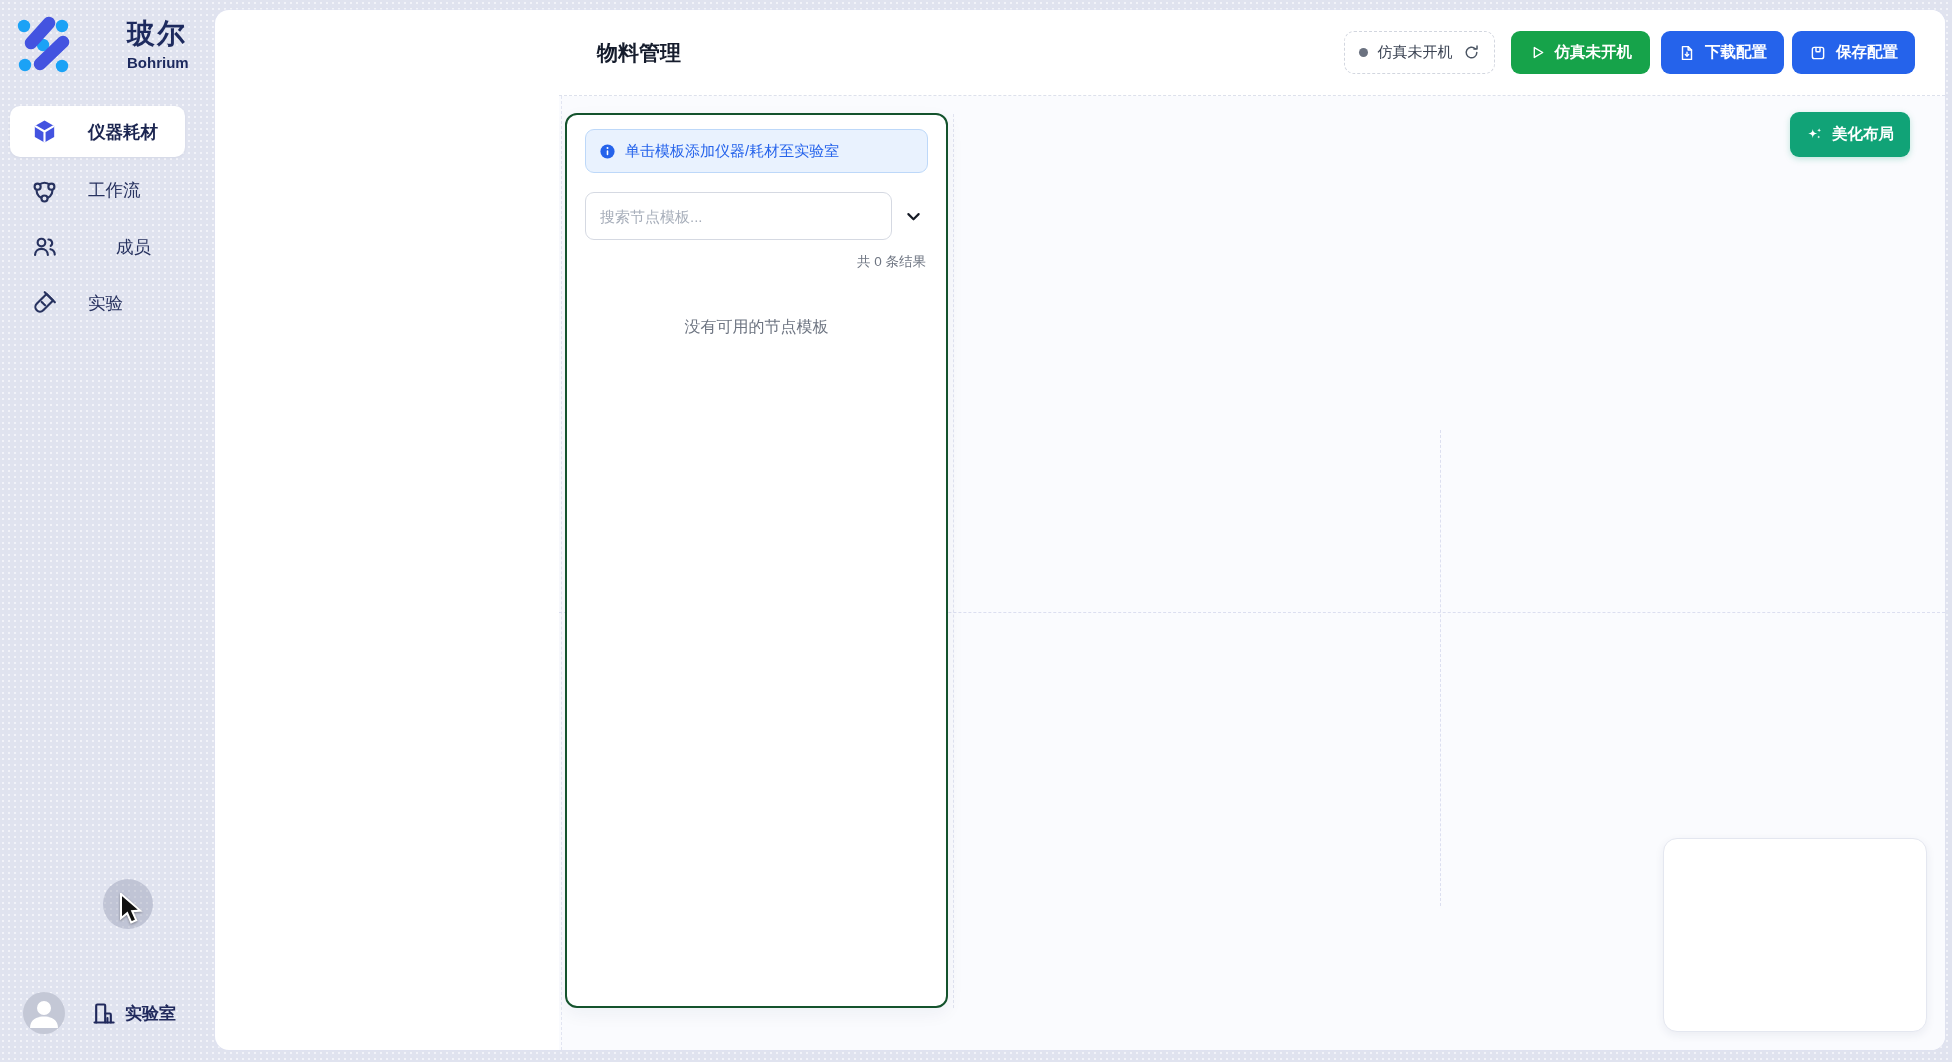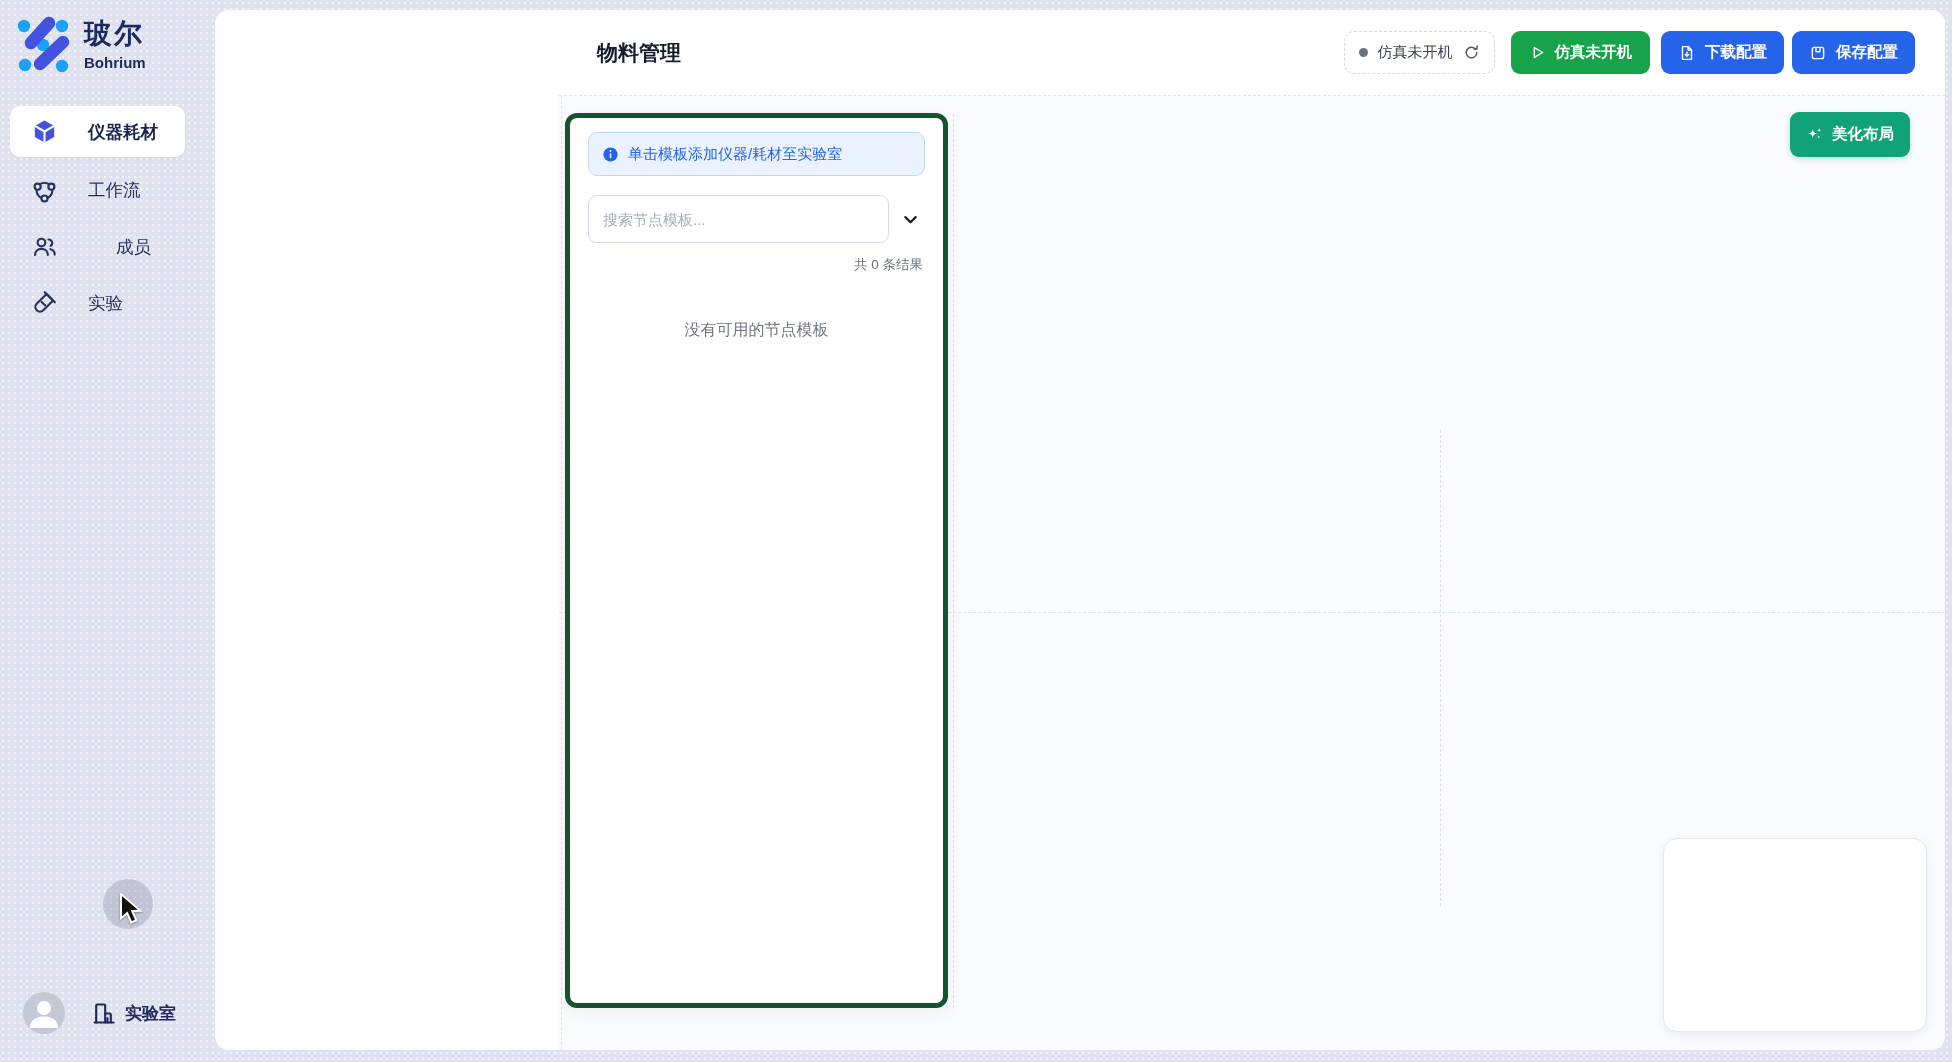--- a/index.html
+++ b/index.html
@@ -8,21 +8,21 @@
 
   #root {
     position:relative; width:1952px; height:1062px;
     background-color:#e0e3ef;
     background-image:radial-gradient(#f2f3f9 1.1px, transparent 1.1px);
     background-size:6px 6px;
   }
 
   
   .sidebar { position:absolute; left:0; top:0; width:215px; height:1062px; }
-  .logo { position:absolute; left:15px; top:13px; display:flex; align-items:center; }
+  .logo { position:absolute; left:15px; top:13px; display:flex; align-items:center;gap:43px; }
   .brand { margin-left:9px; }
   .brand-cn { font-size:28px; font-weight:700; color:#1d2a5e; letter-spacing:2px; }
   .brand-en { font-size:15px; font-weight:800; color:#1d2a5e; margin-top:1px; }
 
   .menu-item { position:absolute; left:10px; width:175px; height:51px; border-radius:10px;
     display:flex; align-items:center; padding-left:21px; cursor:pointer; }
   .menu-item .mi-icon { width:27px; height:27px; flex:0 0 27px; display:flex; align-items:center; }
   .menu-item .mi-label { margin-left:30px; font-size:17.5px; font-weight:500; color:#27325f; }
   .menu-item.active { background:#ffffff; box-shadow:0 1px 3px rgba(40,50,100,.07); }
   .menu-item.active .mi-label { font-weight:600; color:#1b2550; }
@@ -71,21 +71,21 @@
 
   
   .canvas { position:absolute; left:0; top:86px; width:1386px; height:954px;
     background:#fafbfe; overflow:hidden; }
   .guide-v0 { position:absolute; left:2px; top:0; height:954px; border-left:1px dashed #e2e5f2; }
   .guide-v2 { position:absolute; left:394px; top:18px; height:894px; border-left:1px dashed #e0e3f0; }
   .guide-v1 { position:absolute; left:881px; top:334px; height:476px; border-left:1px dashed #dcdff0; }
   .guide-h1 { position:absolute; left:0; top:516px; width:1386px; border-top:1px dashed #dcdff0; }
 
   .tpl-panel { position:absolute; left:6px; top:17px; width:383px; height:895px;
-    background:#ffffff; border:5px solid #14532d; border-radius:12px;
+    background:#ffffff; border:2px solid #14532d; border-radius:12px;
     box-shadow:0 6px 18px rgba(25,35,80,.05); padding:14px 18px; }
   .banner { height:44px; border-radius:9px; background:#e9f2fe; border:1px solid #bdd8f9;
     display:flex; align-items:center; padding:0 13px; }
   .banner-text { margin-left:9px; font-size:15px; font-weight:500; color:#2563eb; }
   .search-row { margin-top:19px; display:flex; align-items:center; }
   .search-input { flex:1; height:48px; border:1px solid #d5d9e2; border-radius:9px;
     padding:0 14px; font-size:15px; color:#333; outline:none; background:#fff;
     font-family:"Liberation Sans","DejaVu Sans",sans-serif; }
   .search-input::placeholder { color:#a7aeba; }
   .chev-btn { width:30px; height:30px; margin-left:6px; display:flex; align-items:center;

